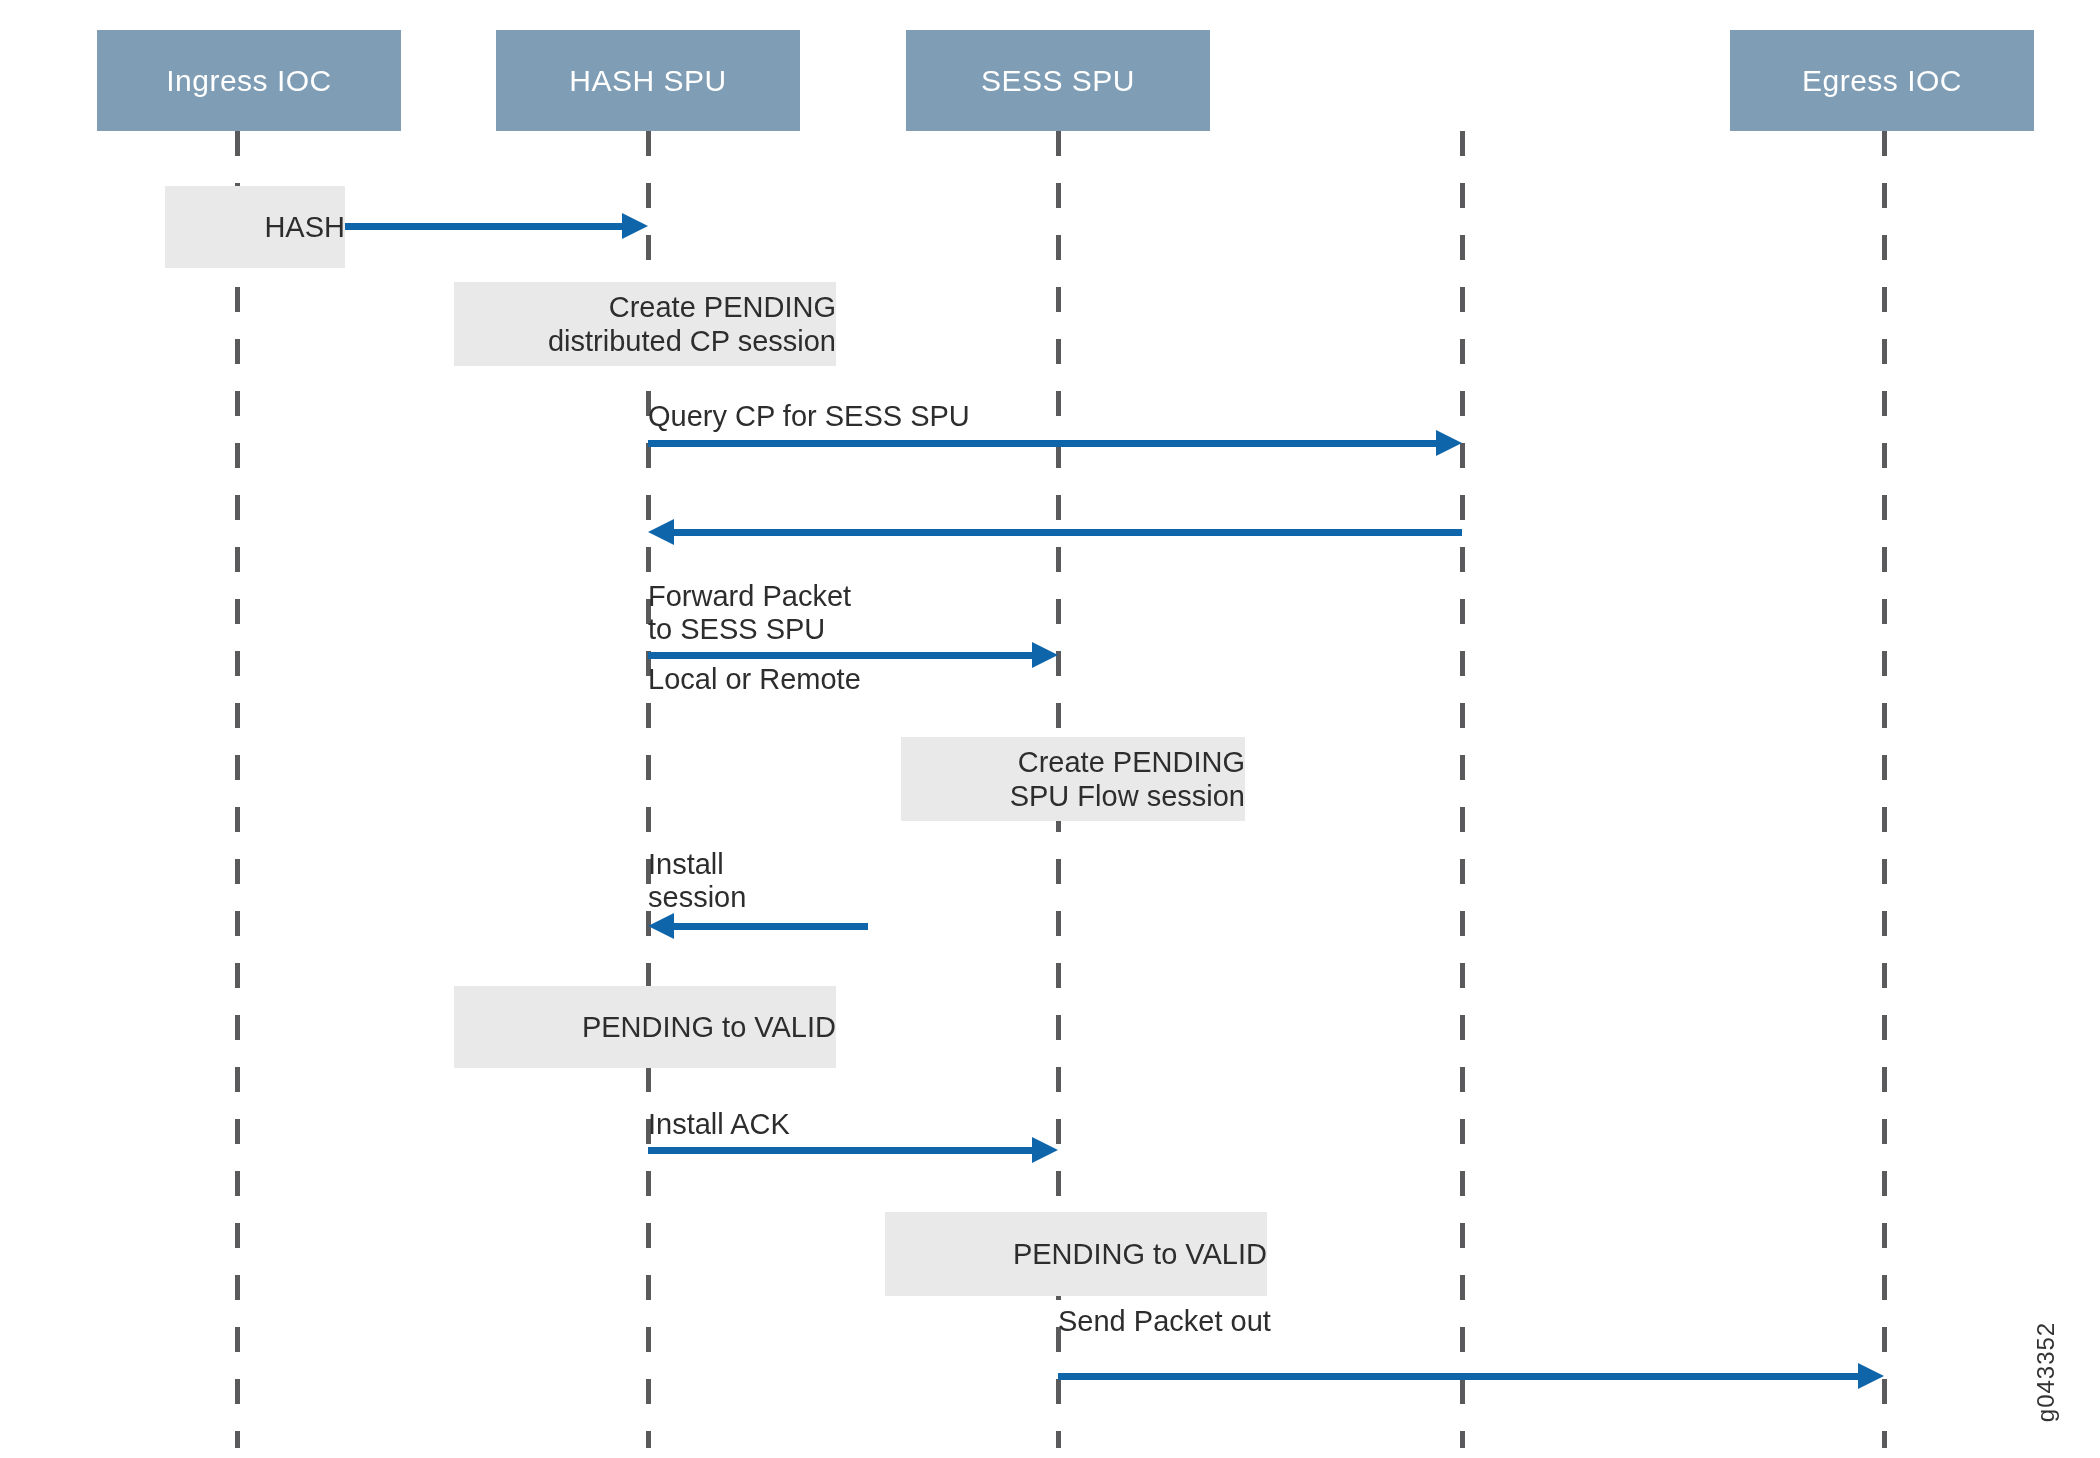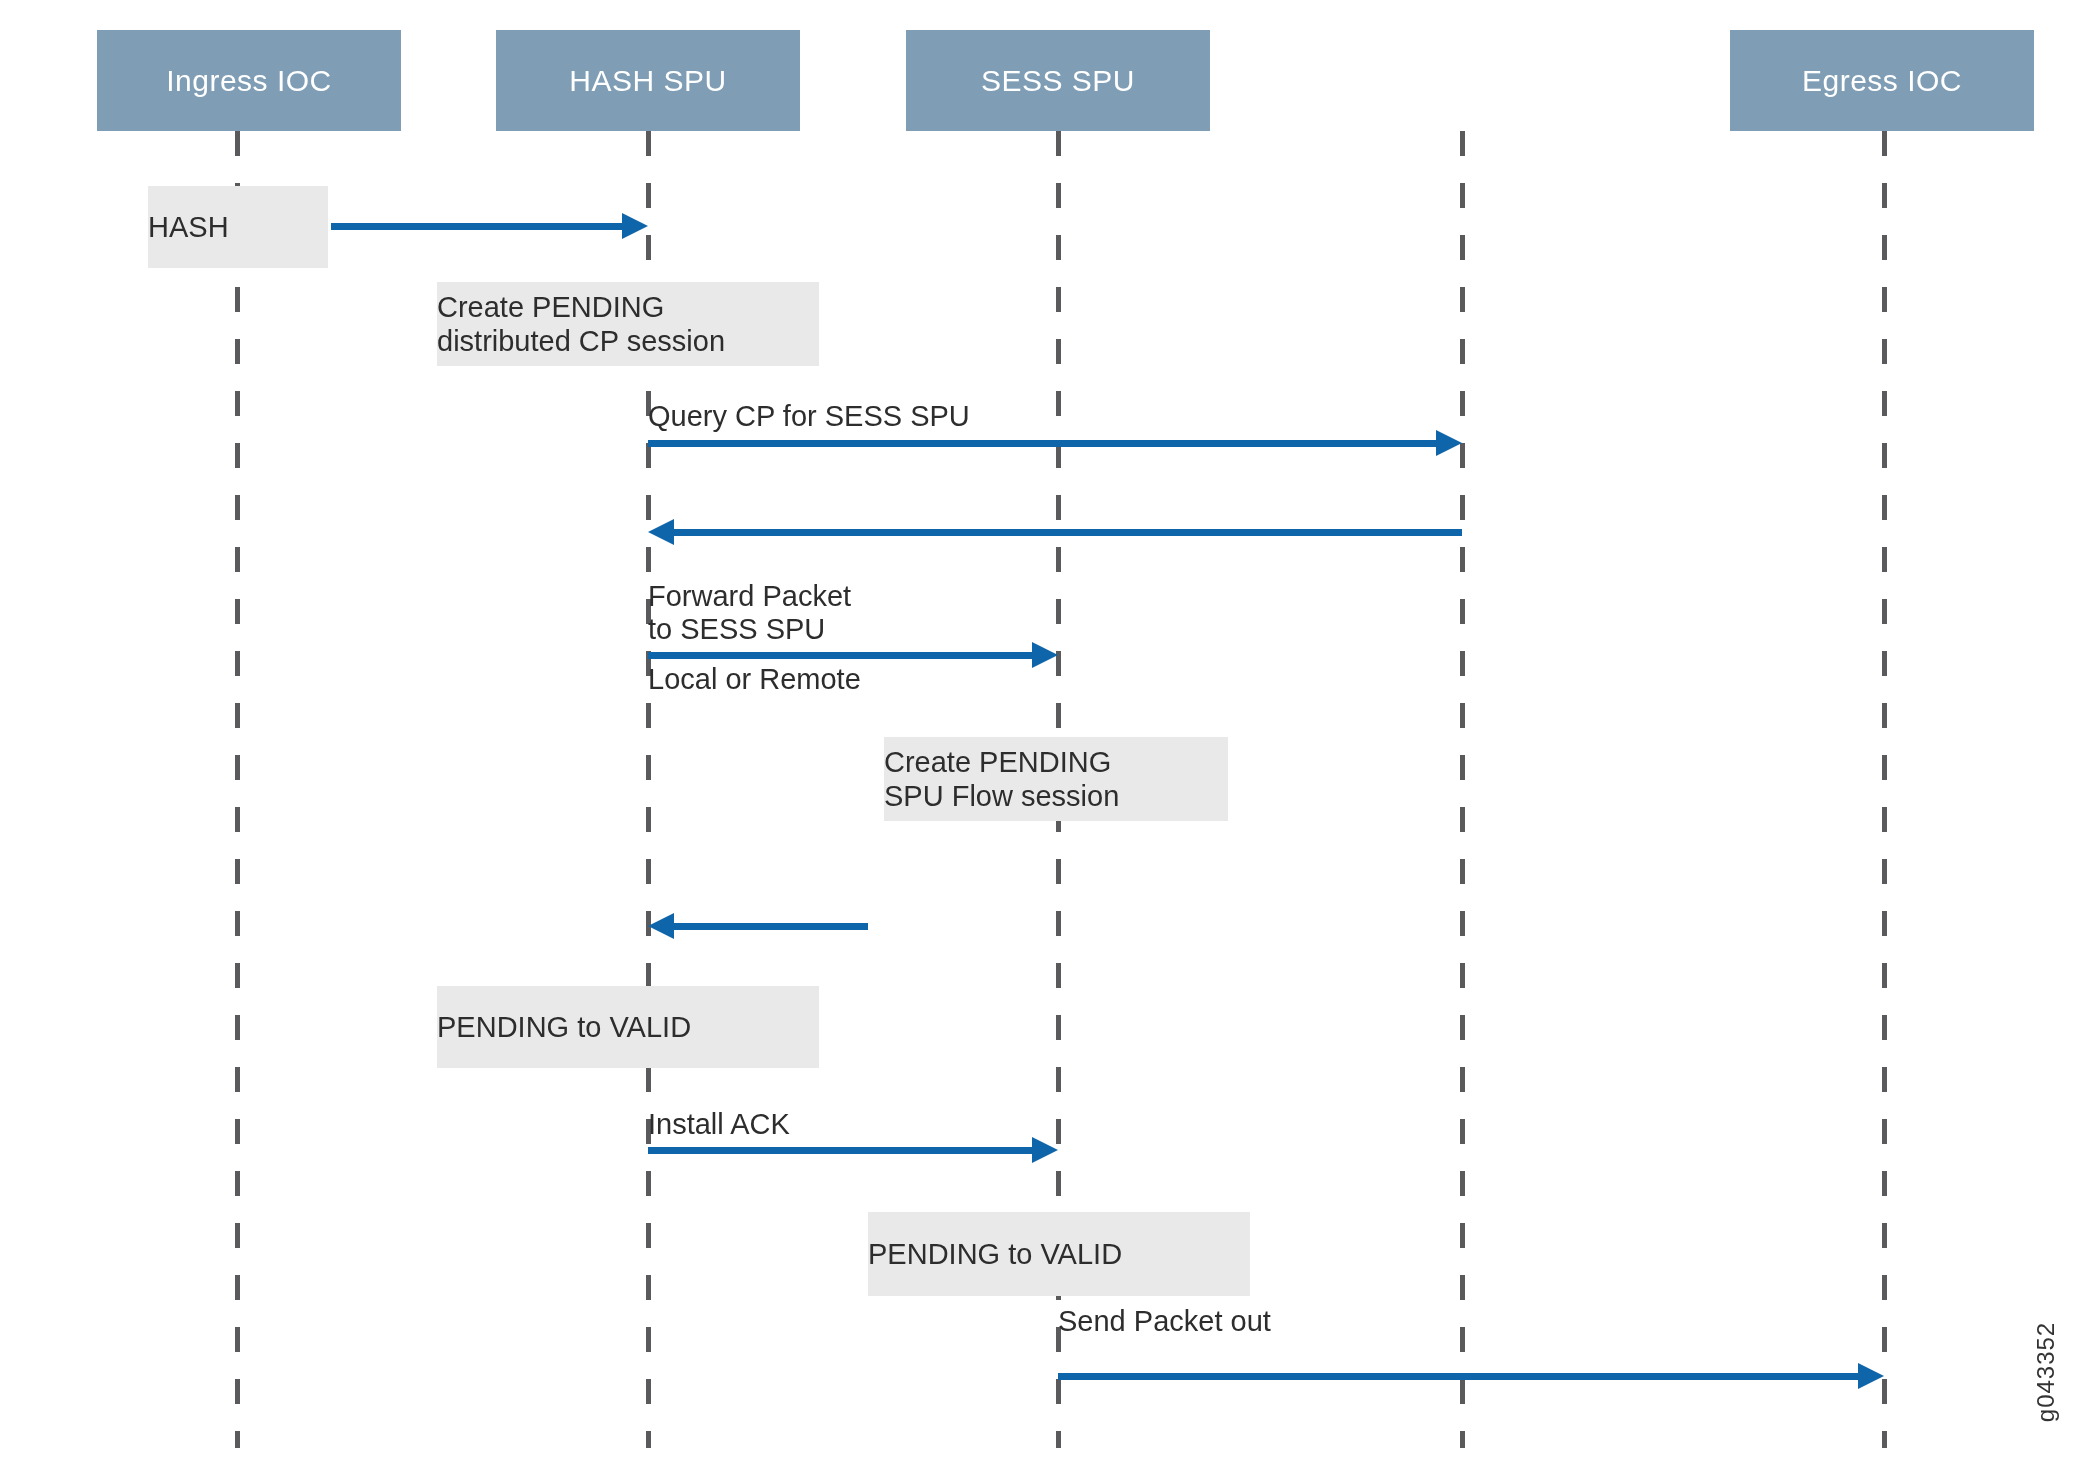--- a/index.html
+++ b/index.html
@@ -45,26 +45,27 @@
       to bottom,
       var(--lifeline) 0px, var(--lifeline) 25px,
       transparent 25px, transparent 52px
     );
   }
   .note {
     position: absolute;
     background: var(--note-fill);
     display: flex;
     flex-direction: column;
-    align-items: flex-start;
+    align-items: flex-end;
     justify-content: center;
     font-size: 29px;
     line-height: 34px;
     text-align: center;
     z-index: 3;
+    margin-left: 17px;
   }
   .msg-label {
     position: absolute;
     font-size: 29px;
     line-height: 33px;
     z-index: 2;
     background: transparent;
   }
   .arrow-line {
     position: absolute;
@@ -145,20 +146,24 @@
   </div>
   <div class="arrow-line" style="left:648px;top:652px;width:386px"></div>
   <div class="arrow-head right" style="left:1032px;top:642px"></div>
   <div class="msg-label" style="left:648px;top:663px;width:410px">Local or Remote</div>
 
   <div class="note" style="left:884px;top:737px;width:344px;height:84px">
     <span>Create PENDING</span>
     <span>SPU Flow session</span>
   </div>
 
+  <div class="msg-label" style="left:648px;top:848px;width:220px">
+    <span style="display:block">Install</span>
+    <span style="display:block">session</span>
+  </div>
   <div class="arrow-head left" style="left:648px;top:913px"></div>
   <div class="arrow-line" style="left:672px;top:923px;width:196px"></div>
 
 
   <div class="note" style="left:437px;top:986px;width:382px;height:82px">
     <span>PENDING to VALID</span>
   </div>
 
   <div class="msg-label" style="left:648px;top:1108px;width:410px">Install ACK</div>
   <div class="arrow-line" style="left:648px;top:1147px;width:386px"></div>

